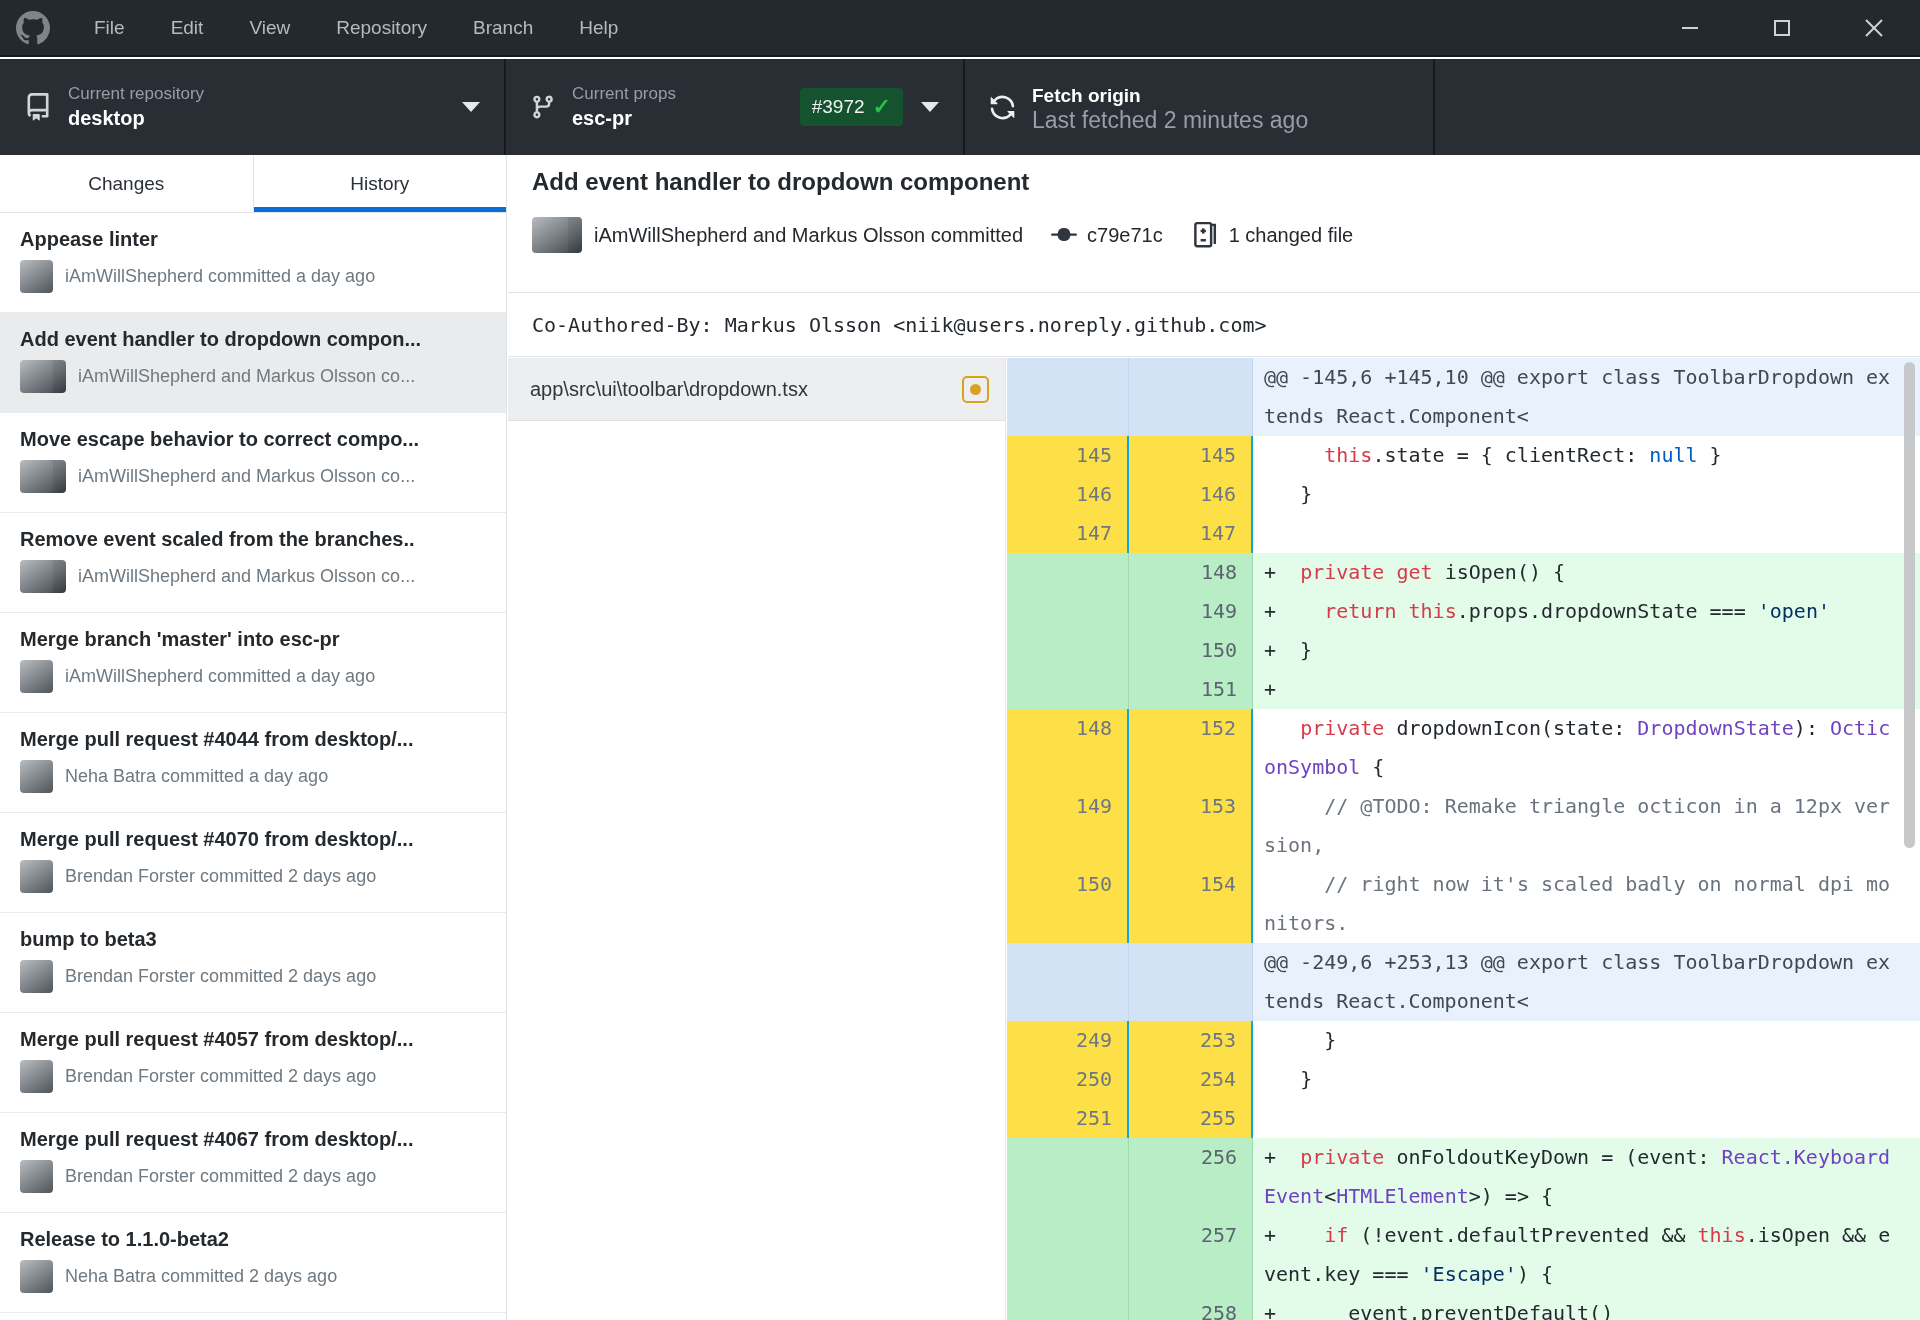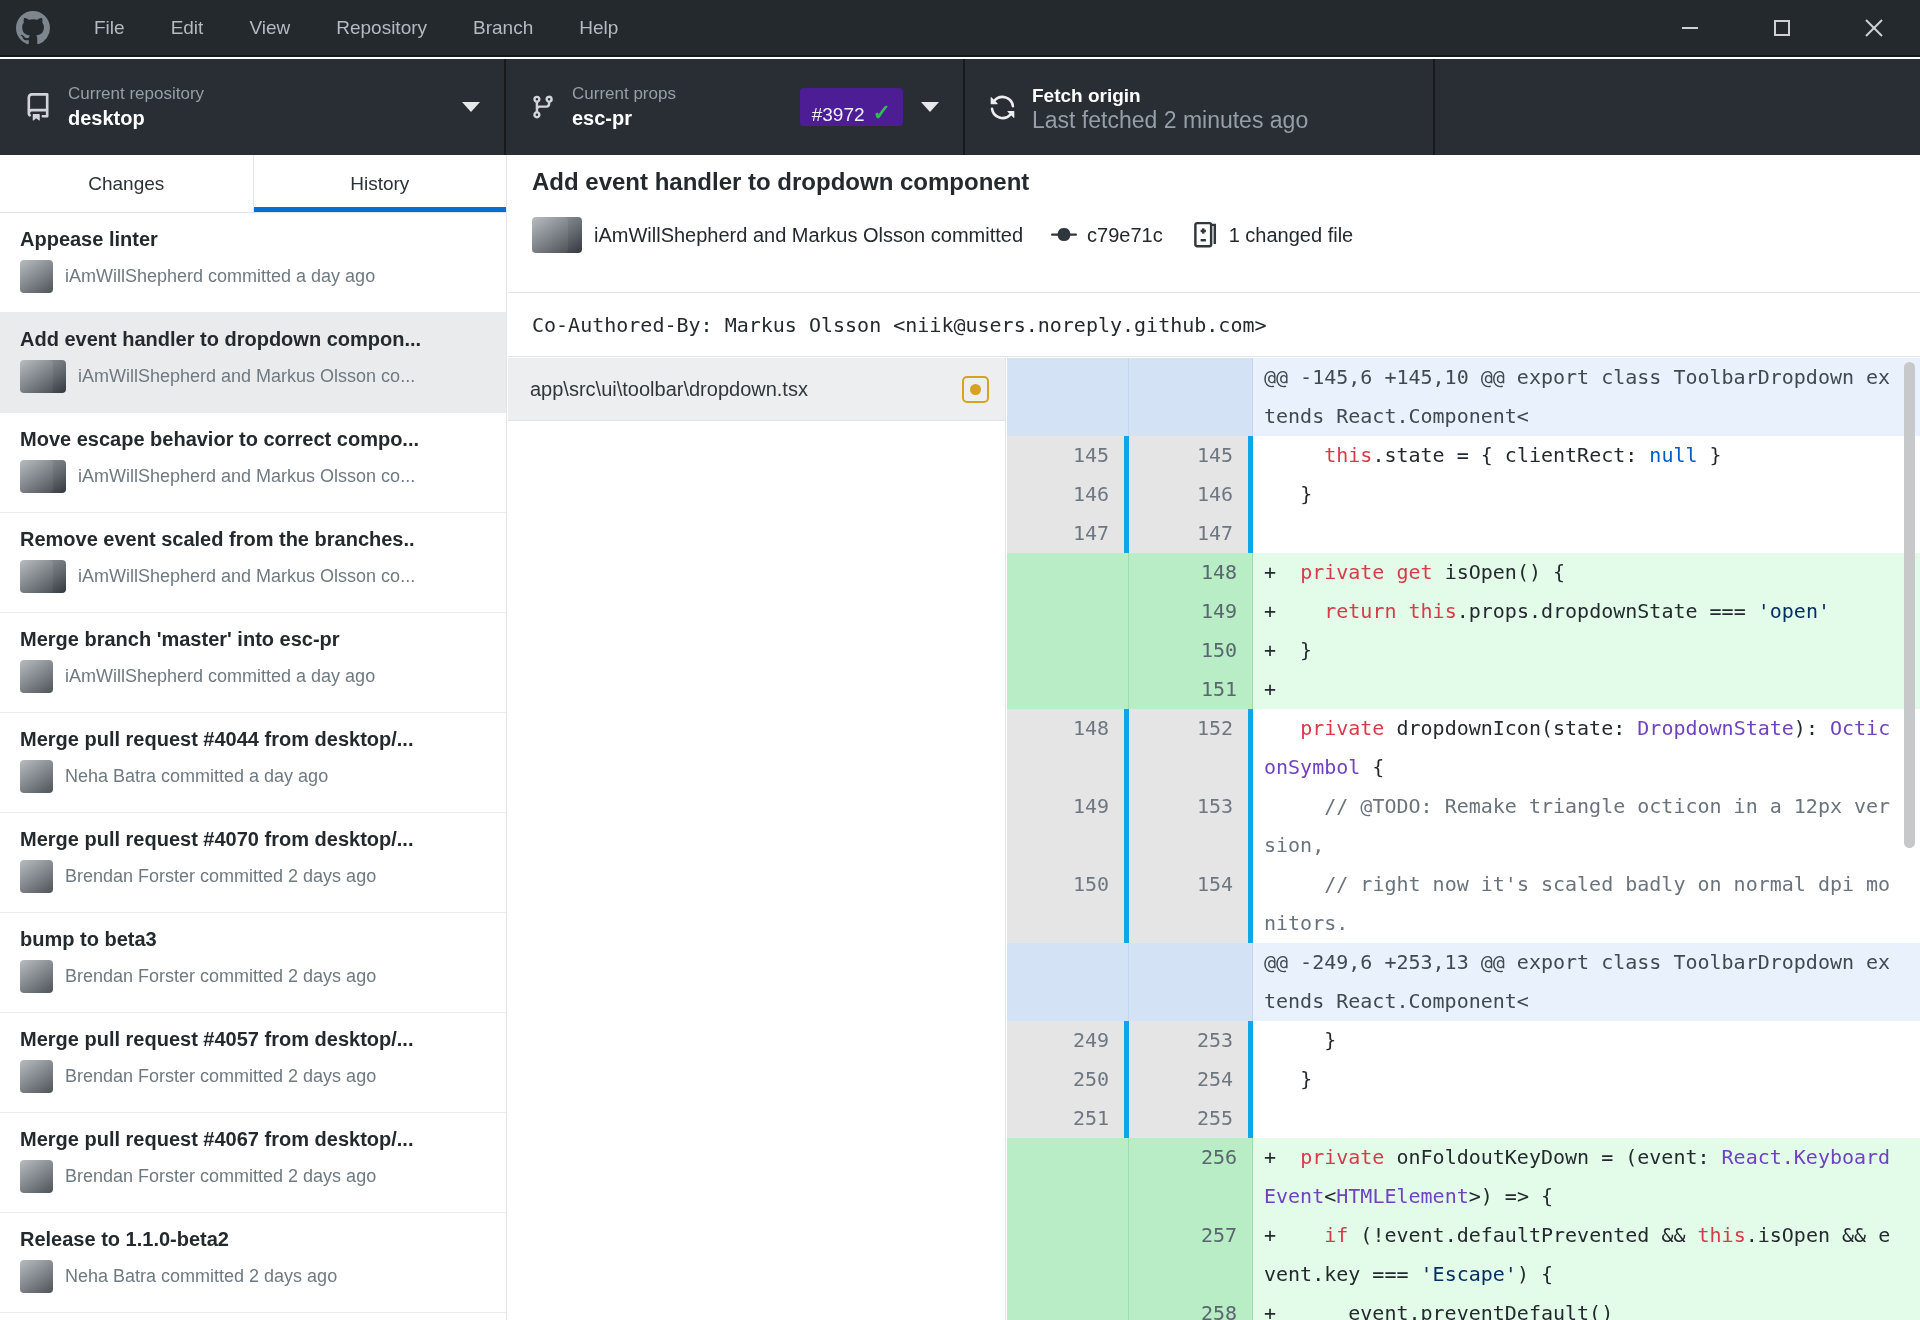--- a/index.html
+++ b/index.html
@@ -19,22 +19,22 @@
   
   .toolbar { position:absolute; left:0; top:59px; width:1920px; height:96px; background:#282e34; display:flex; }
   .tb-btn { display:flex; align-items:center; height:96px; position:relative; }
   .tb-btn.repo   { width:506px; border-right:2px solid #17191d; padding:0 24px; }
   .tb-btn.branch { width:459px; border-right:2px solid #17191d; padding:0 24px; }
   .tb-btn.fetch  { width:470px; border-right:2px solid #17191d; padding:16px 24px; }
   .tb-icon { flex:none; margin-right:16px; }
   .tb-label { font-size:17px; color:#969fa0; color:#969ea7; line-height:22px; }
   .tb-value { font-size:20px; color:#ffffff; font-weight:700; line-height:26px; }
   .tb-sub   { font-size:23px; color:#969ea7; line-height:22px; }
-  .pr-badge { margin-left:auto; margin-right:18px; background:#4c1d95; border-radius:4px;
-    height:38px; display:flex; align-items:flex-end; padding:0 12px; gap:8px;
+  .pr-badge { margin-left:auto; margin-right:18px; background:#14532d; border-radius:4px;
+    height:38px; display:flex; align-items:center; padding:0 12px; gap:8px;
     color:#f0f3f6; font-size:19px; }
   .pr-check { color:#2dbe52; font-size:22px; font-weight:700; }
   .chevron-down { width:0; height:0; border-left:9px solid transparent; border-right:9px solid transparent;
     border-top:10px solid #e6e9ec; margin-left:auto; }
   .tb-btn.branch .chevron-down { margin-left:0; }
 
   
   .sidebar { position:absolute; left:0; top:155px; width:507px; height:1165px;
     background:#fff; border-right:1px solid #e1e4e8; overflow:hidden; }
   .tabs { display:flex; height:58px; border-bottom:1px solid #e1e4e8; }
@@ -75,21 +75,21 @@
   .mod-icon::after { content:""; position:absolute; left:50%; top:50%; width:11px; height:11px;
     margin:-5.5px 0 0 -5.5px; border-radius:50%; background:#d7a31f; }
 
   
   .diff { position:absolute; left:1007px; top:358px; right:0; bottom:0; background:#fff; overflow:hidden; }
   .diff-row { display:flex; min-height:39px; font-family:"DejaVu Sans Mono", monospace; font-size:20px; line-height:39px; }
   .g { flex:none; text-align:right; padding-right:15px; color:#6e7781; }
   .g1 { width:122px; } .g2 { width:124px; }
   .code { flex:none; width:651px; padding:0 13px 0 11px; white-space:pre-wrap; word-break:break-all; color:#24292e; }
   .diff-row.ctx { background:#ffffff; }
-  .diff-row.ctx .g { border-right:5px solid #0ea5e9; background:#e5e5e5; }
+  .diff-row.ctx .g { border-right:2px solid #0ea5e9; background:#fde047; }
   .diff-row.add { background:#e2fce9; }
   .diff-row.add .g { background:#b9edc6; border-right:1px solid #9fdab1; color:#5a6570; }
   .diff-row.hunk { background:#e8f1fc; }
   .diff-row.hunk .g { background:#d3e3f5; border-right:1px solid #c3d6ee; }
   .diff-row.hunk .code { color:#404850; }
   .c-d{color:#24292e} .c-k{color:#d73a49} .c-p{color:#6f42c1} .c-s{color:#032f62}
   .c-n{color:#005cc5} .c-c{color:#6a737d} .c-hunk{color:#404850}
   .diff-scrollbar { position:absolute; right:5px; top:4px; width:11px; height:486px;
     background:#c6c8ca; border-radius:6px; }
 </style>

